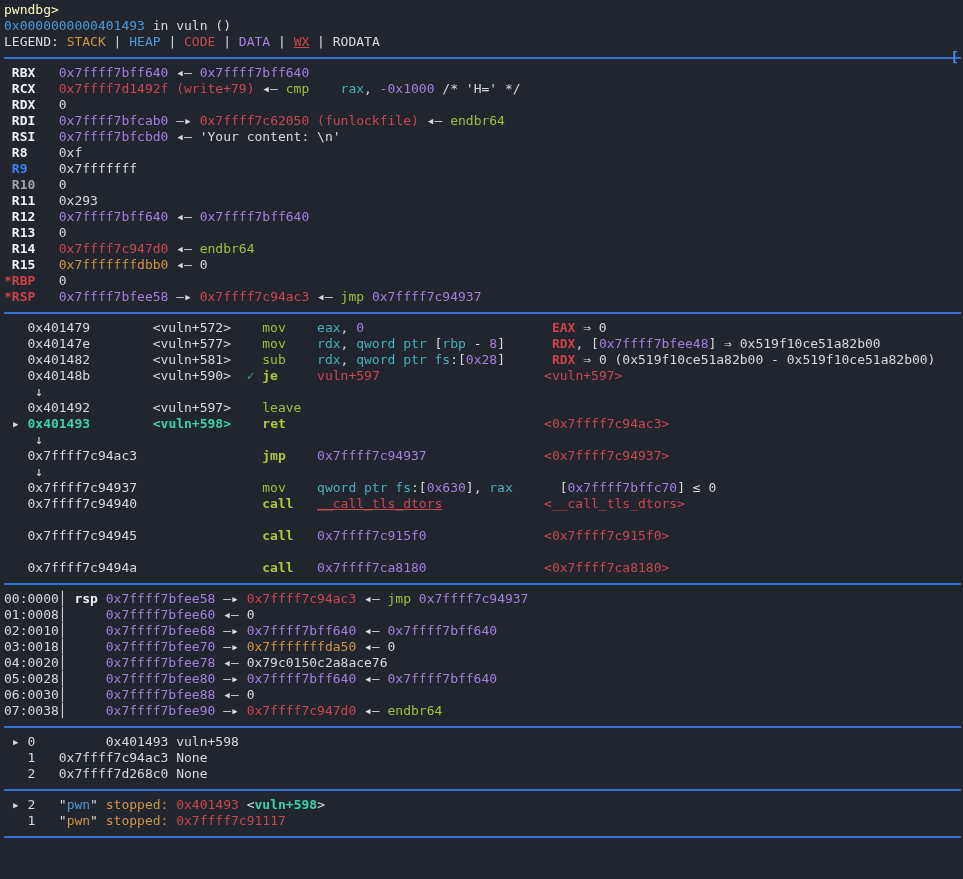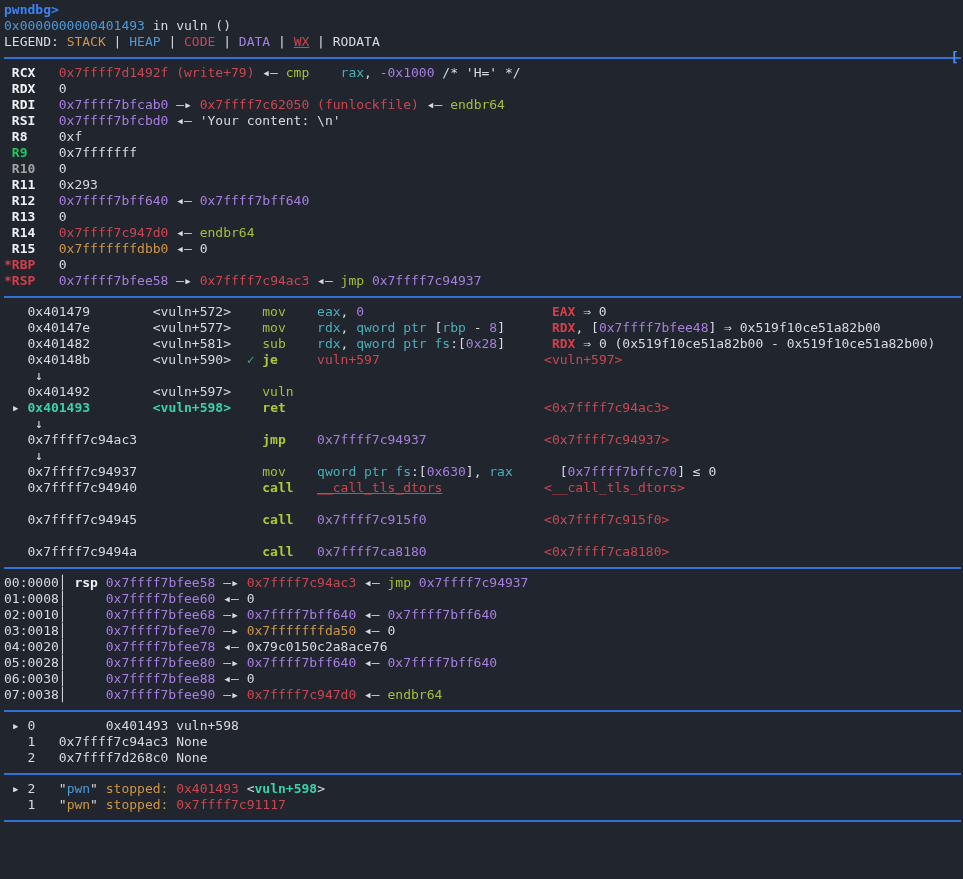--- a/index.html
+++ b/index.html
@@ -26,51 +26,52 @@
     font-weight:bold;
     font-size:14px;
     background:transparent;
   }
 </style>
 </head>
 <body style="background: rgb(33, 37, 46);">
 
 <div class="term">
   <div class="sec" id="sec-header">
-      <div class="line"><span style="color: #3b82f6; font-weight: bold;">pwndbg&gt;</span></div>
+      <div class="line"><span style="color: #fef9c3; font-weight: normal;">pwndbg&gt;</span></div>
       <div class="line"><span style="color: rgb(77, 154, 217);">0x0000000000401493</span><span style="color: rgb(215, 218, 224);"> in vuln ()</span></div>
       <div class="line"><span style="color: rgb(215, 218, 224);">LEGEND: </span><span style="color: rgb(207, 150, 72);">STACK</span><span style="color: rgb(215, 218, 224);"> | </span><span style="color: rgb(77, 154, 217);">HEAP</span><span style="color: rgb(215, 218, 224);"> | </span><span style="color: rgb(203, 71, 80);">CODE</span><span style="color: rgb(215, 218, 224);"> | </span><span style="color: rgb(167, 127, 224);">DATA</span><span style="color: rgb(215, 218, 224);"> | </span><span style="color: rgb(203, 71, 80); text-decoration: underline;">WX</span><span style="color: rgb(215, 218, 224);"> | RODATA</span></div>
     </div>
   <div class="sep" style="border-top-color: rgb(52, 112, 216);">
       <span class="bracket-char" style="color: rgb(79, 143, 240);">[</span>
     </div>
   <div class="sec" id="sec-registers">
+      <div class="line"><span style="color: rgb(240, 242, 244); font-weight: bold;"> RBX</span><span style="color: rgb(215, 218, 224);">   </span><span style="color: rgb(167, 127, 224);">0x7ffff7bff640</span><span style="color: rgb(215, 218, 224);"> ◂— </span><span style="color: rgb(167, 127, 224);">0x7ffff7bff640</span></div>
       <div class="line"><span style="color: rgb(240, 242, 244); font-weight: bold;"> RCX</span><span style="color: rgb(215, 218, 224);">   </span><span style="color: rgb(203, 71, 80);">0x7ffff7d1492f (write+79)</span><span style="color: rgb(215, 218, 224);"> ◂— </span><span style="color: rgb(159, 194, 61);">cmp</span><span style="color: rgb(215, 218, 224);">    </span><span style="color: rgb(72, 177, 189);">rax</span><span style="color: rgb(215, 218, 224);">, </span><span style="color: rgb(167, 127, 224);">-0x1000</span><span style="color: rgb(215, 218, 224);"> /* 'H=' */</span></div>
       <div class="line"><span style="color: rgb(240, 242, 244); font-weight: bold;"> RDX</span><span style="color: rgb(215, 218, 224);">   0</span></div>
       <div class="line"><span style="color: rgb(240, 242, 244); font-weight: bold;"> RDI</span><span style="color: rgb(215, 218, 224);">   </span><span style="color: rgb(167, 127, 224);">0x7ffff7bfcab0</span><span style="color: rgb(215, 218, 224);"> —▸ </span><span style="color: rgb(203, 71, 80);">0x7ffff7c62050 (funlockfile)</span><span style="color: rgb(215, 218, 224);"> ◂— </span><span style="color: rgb(159, 194, 61);">endbr64</span></div>
       <div class="line"><span style="color: rgb(240, 242, 244); font-weight: bold;"> RSI</span><span style="color: rgb(215, 218, 224);">   </span><span style="color: rgb(167, 127, 224);">0x7ffff7bfcbd0</span><span style="color: rgb(215, 218, 224);"> ◂— 'Your content: \n'</span></div>
       <div class="line"><span style="color: rgb(240, 242, 244); font-weight: bold;"> R8</span><span style="color: rgb(215, 218, 224);">    0xf</span></div>
-      <div class="line"><span style="color: #22c55e; font-weight: bold;"> R9</span><span style="color: rgb(215, 218, 224);">    0x7fffffff</span></div>
+      <div class="line"><span style="color: #3b82f6; font-weight: bold;"> R9</span><span style="color: rgb(215, 218, 224);">    0x7fffffff</span></div>
       <div class="line"><span style="color: #a3a3a3; font-weight: bold;"> R10</span><span style="color: rgb(215, 218, 224);">   0</span></div>
       <div class="line"><span style="color: rgb(240, 242, 244); font-weight: bold;"> R11</span><span style="color: rgb(215, 218, 224);">   0x293</span></div>
       <div class="line"><span style="color: rgb(240, 242, 244); font-weight: bold;"> R12</span><span style="color: rgb(215, 218, 224);">   </span><span style="color: rgb(167, 127, 224);">0x7ffff7bff640</span><span style="color: rgb(215, 218, 224);"> ◂— </span><span style="color: rgb(167, 127, 224);">0x7ffff7bff640</span></div>
       <div class="line"><span style="color: rgb(240, 242, 244); font-weight: bold;"> R13</span><span style="color: rgb(215, 218, 224);">   0</span></div>
       <div class="line"><span style="color: rgb(240, 242, 244); font-weight: bold;"> R14</span><span style="color: rgb(215, 218, 224);">   </span><span style="color: rgb(203, 71, 80);">0x7ffff7c947d0</span><span style="color: rgb(215, 218, 224);"> ◂— </span><span style="color: rgb(159, 194, 61);">endbr64</span></div>
       <div class="line"><span style="color: rgb(240, 242, 244); font-weight: bold;"> R15</span><span style="color: rgb(215, 218, 224);">   </span><span style="color: rgb(207, 150, 72);">0x7fffffffdbb0</span><span style="color: rgb(215, 218, 224);"> ◂— 0</span></div>
       <div class="line"><span style="color: rgb(212, 63, 76); font-weight: bold;">*RBP</span><span style="color: rgb(215, 218, 224);">   0</span></div>
       <div class="line"><span style="color: rgb(212, 63, 76); font-weight: bold;">*RSP</span><span style="color: rgb(215, 218, 224);">   </span><span style="color: rgb(167, 127, 224);">0x7ffff7bfee58</span><span style="color: rgb(215, 218, 224);"> —▸ </span><span style="color: rgb(203, 71, 80);">0x7ffff7c94ac3</span><span style="color: rgb(215, 218, 224);"> ◂— </span><span style="color: rgb(159, 194, 61);">jmp</span><span style="color: rgb(215, 218, 224);"> </span><span style="color: rgb(167, 127, 224);">0x7ffff7c94937</span></div>
     </div>
   <div class="sep" style="border-top-color: rgb(52, 112, 216);"></div>
   <div class="sec" id="sec-disasm">
       <div class="line"><span style="color: rgb(215, 218, 224);">   0x401479        &lt;vuln+572&gt;    </span><span style="color: rgb(159, 194, 61);">mov</span><span style="color: rgb(215, 218, 224);">    </span><span style="color: rgb(72, 177, 189);">eax</span><span style="color: rgb(215, 218, 224);">, </span><span style="color: rgb(167, 127, 224);">0</span><span style="color: rgb(215, 218, 224);">                        </span><span style="color: rgb(212, 63, 76); font-weight: bold;">EAX</span><span style="color: rgb(215, 218, 224);"> ⇒ 0</span></div>
       <div class="line"><span style="color: rgb(215, 218, 224);">   0x40147e        &lt;vuln+577&gt;    </span><span style="color: rgb(159, 194, 61);">mov</span><span style="color: rgb(215, 218, 224);">    </span><span style="color: rgb(72, 177, 189);">rdx</span><span style="color: rgb(215, 218, 224);">, </span><span style="color: rgb(72, 177, 189);">qword ptr</span><span style="color: rgb(215, 218, 224);"> [</span><span style="color: rgb(72, 177, 189);">rbp</span><span style="color: rgb(215, 218, 224);"> - </span><span style="color: rgb(167, 127, 224);">8</span><span style="color: rgb(215, 218, 224);">]</span><span style="color: rgb(215, 218, 224);">      </span><span style="color: rgb(212, 63, 76); font-weight: bold;">RDX</span><span style="color: rgb(215, 218, 224);">, [</span><span style="color: rgb(167, 127, 224);">0x7ffff7bfee48</span><span style="color: rgb(215, 218, 224);">] ⇒ 0x519f10ce51a82b00</span></div>
       <div class="line"><span style="color: rgb(215, 218, 224);">   0x401482        &lt;vuln+581&gt;    </span><span style="color: rgb(159, 194, 61);">sub</span><span style="color: rgb(215, 218, 224);">    </span><span style="color: rgb(72, 177, 189);">rdx</span><span style="color: rgb(215, 218, 224);">, </span><span style="color: rgb(72, 177, 189);">qword ptr</span><span style="color: rgb(215, 218, 224);"> </span><span style="color: rgb(72, 177, 189);">fs</span><span style="color: rgb(215, 218, 224);">:[</span><span style="color: rgb(167, 127, 224);">0x28</span><span style="color: rgb(215, 218, 224);">]</span><span style="color: rgb(215, 218, 224);">      </span><span style="color: rgb(212, 63, 76); font-weight: bold;">RDX</span><span style="color: rgb(215, 218, 224);"> ⇒ 0 (0x519f10ce51a82b00 - 0x519f10ce51a82b00)</span></div>
       <div class="line"><span style="color: rgb(215, 218, 224);">   0x40148b        &lt;vuln+590&gt;  </span><span style="color: rgb(73, 164, 100);">✓</span><span style="color: rgb(215, 218, 224);"> </span><span style="color: rgb(172, 201, 57); font-weight: bold;">je</span><span style="color: rgb(215, 218, 224);">     </span><span style="color: rgb(203, 71, 80);">vuln+597</span><span style="color: rgb(215, 218, 224);">                     </span><span style="color: rgb(203, 71, 80);">&lt;vuln+597&gt;</span></div>
       <div class="line"><span style="color: rgb(215, 218, 224);">    ↓</span></div>
-      <div class="line"><span style="color: rgb(215, 218, 224);">   0x401492        &lt;vuln+597&gt;    </span><span style="color: rgb(159, 194, 61);">vuln</span></div>
+      <div class="line"><span style="color: rgb(215, 218, 224);">   0x401492        &lt;vuln+597&gt;    </span><span style="color: rgb(159, 194, 61);">leave</span></div>
       <div class="line"><span style="color: rgb(215, 218, 224);"> ▸ </span><span style="color: rgb(59, 210, 166); font-weight: bold;">0x401493</span><span style="color: rgb(215, 218, 224);">        </span><span style="color: rgb(59, 210, 166); font-weight: bold;">&lt;vuln+598&gt;</span><span style="color: rgb(215, 218, 224);">    </span><span style="color: rgb(172, 201, 57); font-weight: bold;">ret</span><span style="color: rgb(215, 218, 224);">                                 </span><span style="color: rgb(203, 71, 80);">&lt;0x7ffff7c94ac3&gt;</span></div>
       <div class="line"><span style="color: rgb(215, 218, 224);">    ↓</span></div>
       <div class="line"><span style="color: rgb(215, 218, 224);">   0x7ffff7c94ac3                </span><span style="color: rgb(172, 201, 57); font-weight: bold;">jmp</span><span style="color: rgb(215, 218, 224);">    </span><span style="color: rgb(167, 127, 224);">0x7ffff7c94937</span><span style="color: rgb(215, 218, 224);">               </span><span style="color: rgb(203, 71, 80);">&lt;0x7ffff7c94937&gt;</span></div>
       <div class="line"><span style="color: rgb(215, 218, 224);">    ↓</span></div>
       <div class="line"><span style="color: rgb(215, 218, 224);">   0x7ffff7c94937                </span><span style="color: rgb(159, 194, 61);">mov</span><span style="color: rgb(215, 218, 224);">    </span><span style="color: rgb(72, 177, 189);">qword ptr</span><span style="color: rgb(215, 218, 224);"> </span><span style="color: rgb(72, 177, 189);">fs</span><span style="color: rgb(215, 218, 224);">:[</span><span style="color: rgb(167, 127, 224);">0x630</span><span style="color: rgb(215, 218, 224);">], </span><span style="color: rgb(72, 177, 189);">rax</span><span style="color: rgb(215, 218, 224);">      </span><span style="color: rgb(215, 218, 224);">[</span><span style="color: rgb(167, 127, 224);">0x7ffff7bffc70</span><span style="color: rgb(215, 218, 224);">] ≤ 0</span></div>
       <div class="line"><span style="color: rgb(215, 218, 224);">   0x7ffff7c94940                </span><span style="color: rgb(172, 201, 57); font-weight: bold;">call</span><span style="color: rgb(215, 218, 224);">   </span><span style="color: rgb(203, 71, 80); text-decoration: underline;">__call_tls_dtors</span><span style="color: rgb(215, 218, 224);">             </span><span style="color: rgb(203, 71, 80);">&lt;__call_tls_dtors&gt;</span></div>
       <div class="line"></div>
       <div class="line"><span style="color: rgb(215, 218, 224);">   0x7ffff7c94945                </span><span style="color: rgb(172, 201, 57); font-weight: bold;">call</span><span style="color: rgb(215, 218, 224);">   </span><span style="color: rgb(167, 127, 224);">0x7ffff7c915f0</span><span style="color: rgb(215, 218, 224);">               </span><span style="color: rgb(203, 71, 80);">&lt;0x7ffff7c915f0&gt;</span></div>
       <div class="line"></div>
       <div class="line"><span style="color: rgb(215, 218, 224);">   0x7ffff7c9494a                </span><span style="color: rgb(172, 201, 57); font-weight: bold;">call</span><span style="color: rgb(215, 218, 224);">   </span><span style="color: rgb(167, 127, 224);">0x7ffff7ca8180</span><span style="color: rgb(215, 218, 224);">               </span><span style="color: rgb(203, 71, 80);">&lt;0x7ffff7ca8180&gt;</span></div>

